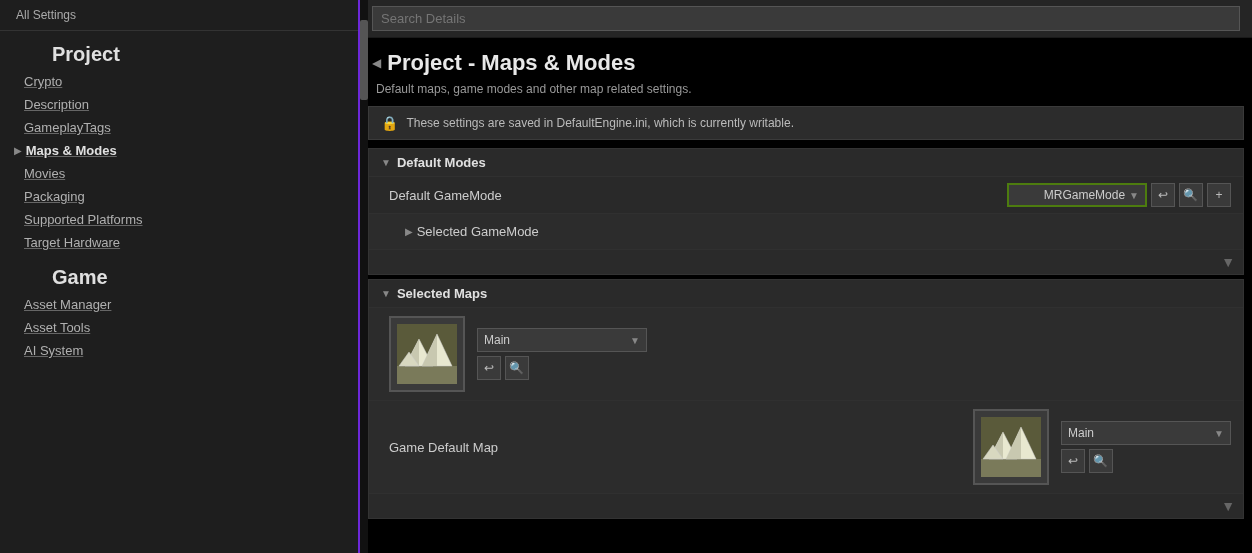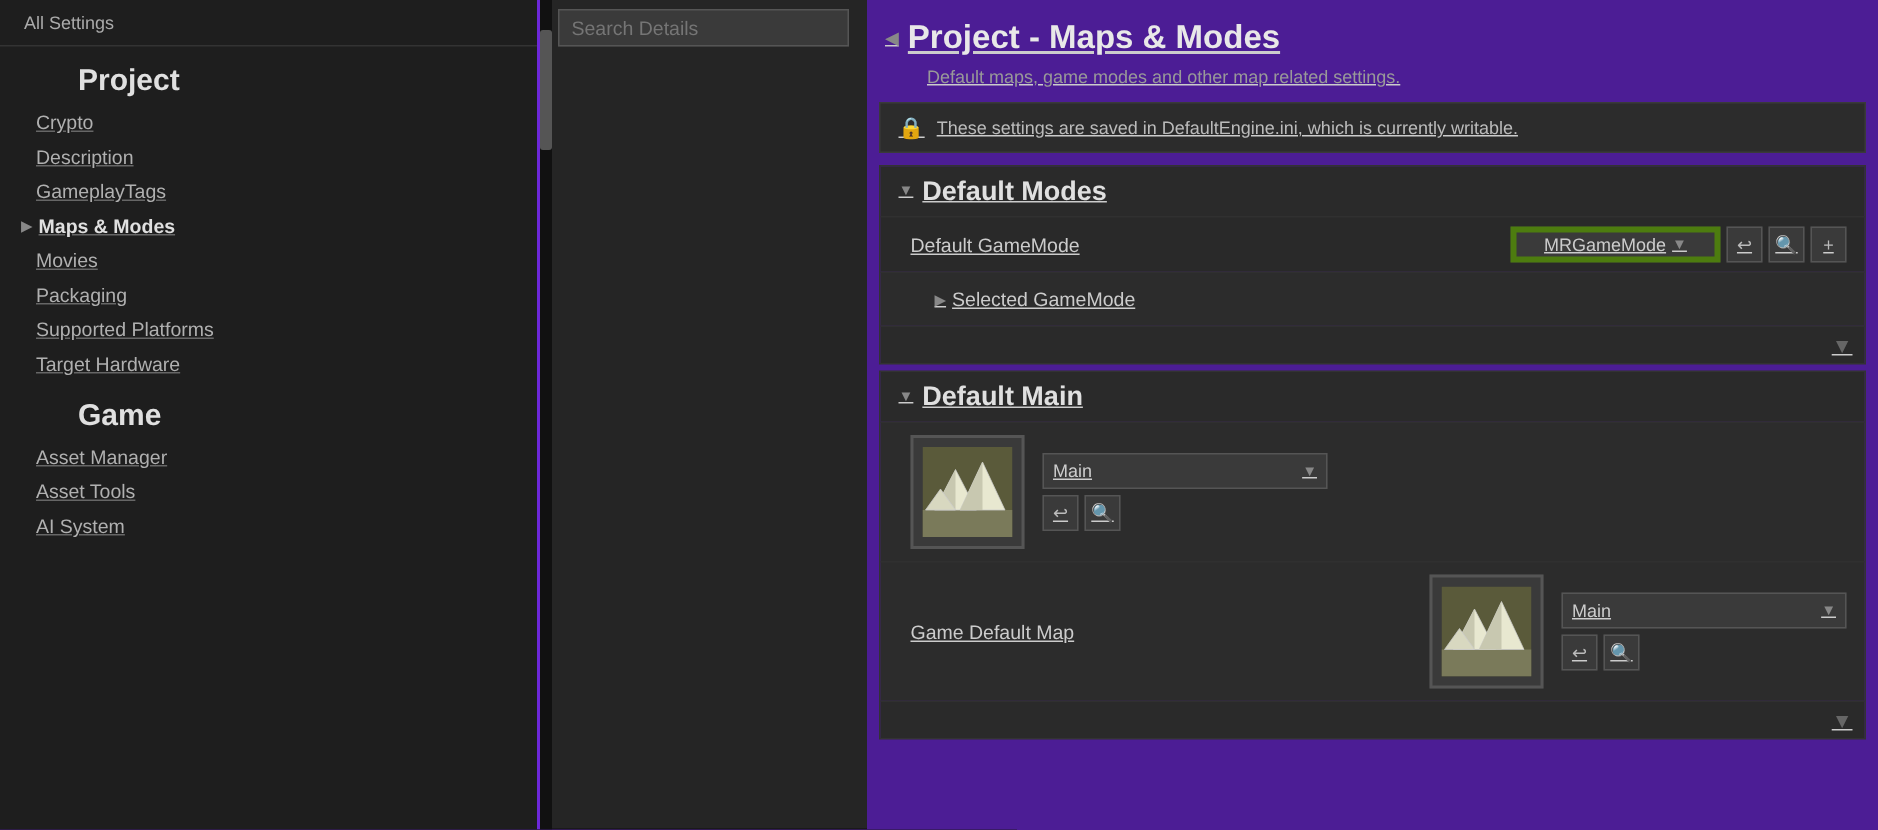--- a/index.html
+++ b/index.html
@@ -76,25 +76,24 @@
     }
 
     .sidebar-item-with-arrow.active .label {
       color: #e0e0e0;
       font-weight: bold;
     }
 
     
     .main {
       flex: 1;
-      background: #4c1d95;
-      display: flex;
-      flex-direction: row;
+      background: #000000;
+      display: flex;
+      flex-direction: column;
       overflow: hidden;
-      text-decoration: underline;
     }
 
     .search-bar {
       padding: 6px 12px;
       background: #252525;
       border-bottom: 1px solid #1a1a1a;
     }
 
     .search-bar input {
       width: 100%;
@@ -127,21 +126,20 @@
     .page-title {
       font-size: 22px;
       font-weight: bold;
       color: #e8e8e8;
     }
 
     .page-subtitle {
       color: #999;
       font-size: 12px;
       padding: 2px 16px 10px 16px;
-      margin-left: 24px;
     }
 
     .info-bar {
       background: #2c2c2c;
       border: 1px solid #3a3a3a;
       margin: 0 8px 8px 8px;
       padding: 8px 12px;
       display: flex;
       align-items: center;
       gap: 8px;
@@ -170,21 +168,21 @@
     }
 
     .section-title-bar .collapse-arrow {
       color: #888;
       font-size: 10px;
     }
 
     .section-title-bar .title {
       font-weight: bold;
       color: #e0e0e0;
-      font-size: 18px;
+      font-size: 13px;
     }
 
     
     .setting-row {
       display: flex;
       align-items: center;
       padding: 6px 12px 6px 20px;
       border-top: 1px solid #303030;
       background: #2c2c2c;
       min-height: 36px;
@@ -215,28 +213,28 @@
 
     .setting-controls {
       display: flex;
       align-items: center;
       gap: 4px;
     }
 
     
     .dropdown {
       background: #3a3a3a;
-      border: 4px solid #4d7c0f;
+      border: 2px solid #4d7c0f;
       color: #ccc;
       padding: 3px 6px;
       font-size: 12px;
       min-width: 140px;
       display: flex;
       align-items: center;
-      justify-content: center;
+      justify-content: flex-end;
       cursor: pointer;
       height: 24px;
     }
 
     .dropdown-arrow {
       color: #888;
       font-size: 10px;
       margin-left: 4px;
     }
 
@@ -286,21 +284,21 @@
       flex-direction: column;
       gap: 4px;
     }
 
     .dropdown-wide {
       background: #3a3a3a;
       border: 1px solid #555;
       color: #ccc;
       padding: 3px 6px;
       font-size: 12px;
-      width: 190px;
+      width: 170px;
       display: flex;
       align-items: center;
       justify-content: space-between;
       cursor: pointer;
       height: 24px;
     }
 
     .down-arrow-row {
       display: flex;
       justify-content: flex-end;
@@ -434,21 +432,21 @@
       </div>
 
       <div class="down-arrow-row">
         <span class="down-arrow-icon">▼</span>
       </div>
     </div>
 
     <div class="section-block">
       <div class="section-title-bar">
         <span class="collapse-arrow">▼</span>
-        <span class="title">Default Main</span>
+        <span class="title">Selected Maps</span>
       </div>
 
       <div class="setting-row-tall">
         <div class="setting-controls">
           <div class="map-thumb">
             <svg viewBox="0 0 60 60" xmlns="http://www.w3.org/2000/svg">
               <rect width="60" height="60" fill="#5a5a3a"></rect>
 
               <rect x="0" y="42" width="60" height="18" fill="#7a7a5a"></rect>
 

